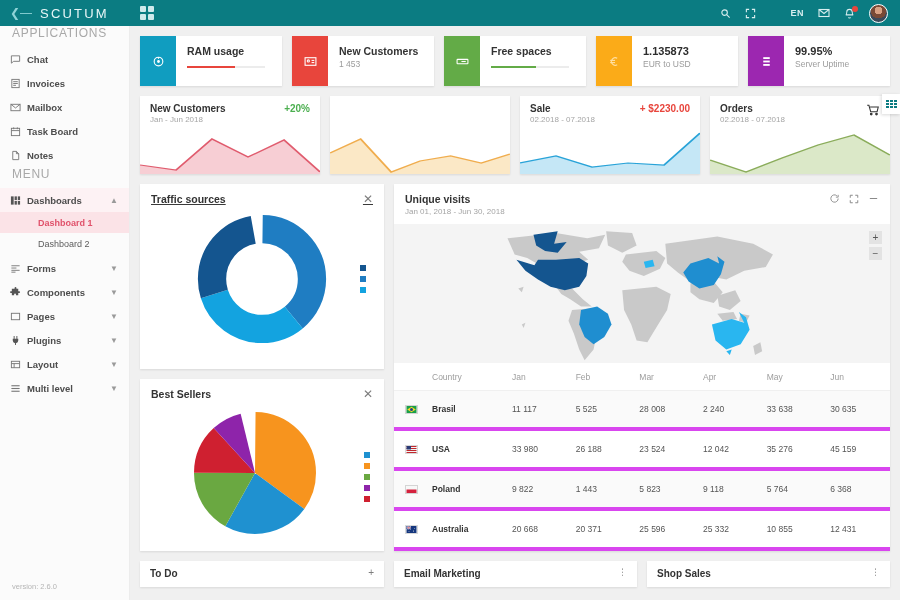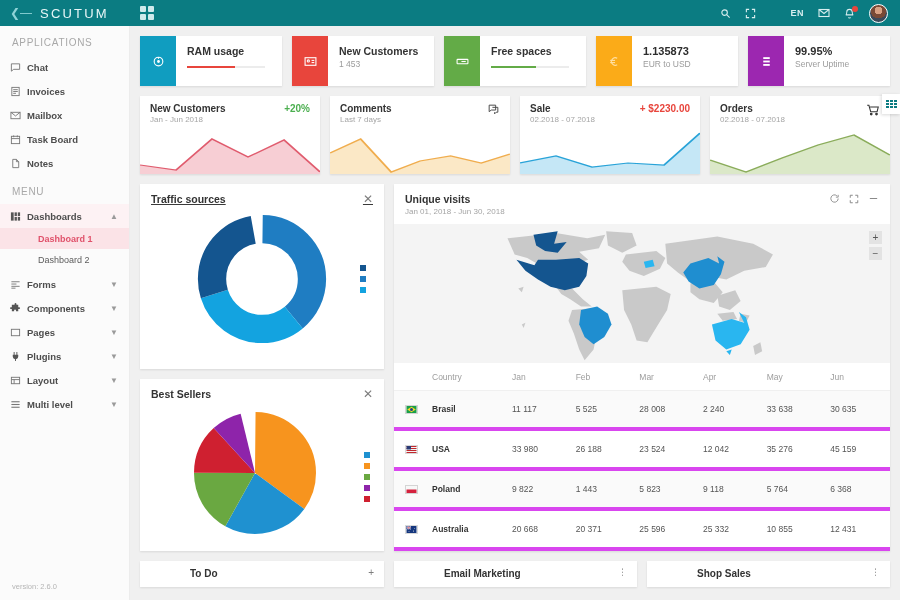--- a/index.html
+++ b/index.html
@@ -45,21 +45,21 @@
     background: radial-gradient(circle at 50% 32%, #d8a183 0 26%, #7a4a36 27% 55%, #3c4a5a 56%);
     border: 1.5px solid #ffffff; overflow: hidden;
   }
 
   
   .sidebar {
     position: absolute; top: 26px; left: 0; width: 130px; bottom: 0;
     background: #fbfbfb; border-right: 1px solid #ececec; z-index: 20;
   }
   .side-head {
-    font-size: 10px; letter-spacing: .7px; color: #a8a8a8; padding: 11px 12px 7px;
+    font-size: 12px; letter-spacing: .7px; color: #a8a8a8; padding: 0 12px 7px;
     text-transform: uppercase;
   }
   .side-item {
     display: flex; align-items: center; height: 24px; padding: 0 10px;
     cursor: pointer; color: #4d4d4d; font-size: 9.5px; font-weight: bold;
     position: relative;
   }
   .side-ico {
     width: 17px; display: flex; align-items: center; color: #777;
     flex: 0 0 17px;
@@ -147,21 +147,21 @@
     font-size: 8.5px; color: #555; padding: 13px 4px; border-bottom: 4px solid #d946ef;
   }
   tbody tr:nth-child(odd) { background: #fafafa; }
   td.c-name { font-weight: bold; color: #333; }
   th.c-flag, td.c-flag { width: 34px; padding-left: 11px; }
   th.c-country, td.c-country { width: 80px; }
   .flag { width: 13px; height: 9px; display: block; border: .5px solid rgba(0,0,0,.15); }
 
   
   .bottom-row { display: flex; gap: 10px; margin-top: 10px; }
-  .bottom-card { flex: 1; height: 26px; padding-left: 40px; }
+  .bottom-card { flex: 1; height: 26px; }
   .bottom-head { display: flex; padding: 7px 10px 0; }
   .bottom-t { font-size: 10px; font-weight: bold; color: #333; }
 
   
   .settings-tab {
     position: absolute; right: 0; top: 94px; width: 18px; height: 20px;
     background: #fff; box-shadow: -1px 1px 3px rgba(0,0,0,.15);
     display: flex; align-items: center; justify-content: center; cursor: pointer; z-index: 25;
   }
   .settings-tab i {
@@ -449,32 +449,20 @@
       </div>
       <div class="spark">
         <svg viewBox="0 0 100 48" preserveAspectRatio="none">
           <polygon points="0,39 20,44 40,13 60,31 80,14 100,46 100,48 0,48" fill="#f7ced4"></polygon>
           <polyline points="0,39 20,44 40,13 60,31 80,14 100,46" fill="none" stroke="#e05c6e" stroke-width="1.2"></polyline>
         </svg>
       </div>
     </div>
 
     <div class="mini-card card">
-      <div class="mini-head">
-        <div>
-          <div class="mini-t">Comments</div>
-          <div class="mini-s">Last 7 days</div>
-        </div>
-        <div class="mini-ico">
-          <svg width="13" height="13" viewBox="0 0 24 24" fill="none" stroke="#4a4a4a" stroke-width="1.8">
-              <path d="M4 4h12v9H8l-4 3z"></path>
-              <path d="M10 8h10v9h-3l-3 3v-3"></path>
-            </svg>
-        </div>
-      </div>
       <div class="spark">
         <svg viewBox="0 0 100 48" preserveAspectRatio="none">
           <polygon points="0,27 17,13 34,46 50,35 67,30 84,37 100,28 100,48 0,48" fill="#fbe8c6"></polygon>
           <polyline points="0,27 17,13 34,46 50,35 67,30 84,37 100,28" fill="none" stroke="#f0ad4e" stroke-width="1.2"></polyline>
         </svg>
       </div>
     </div>
 
     <div class="mini-card card">
       <div class="mini-head">

